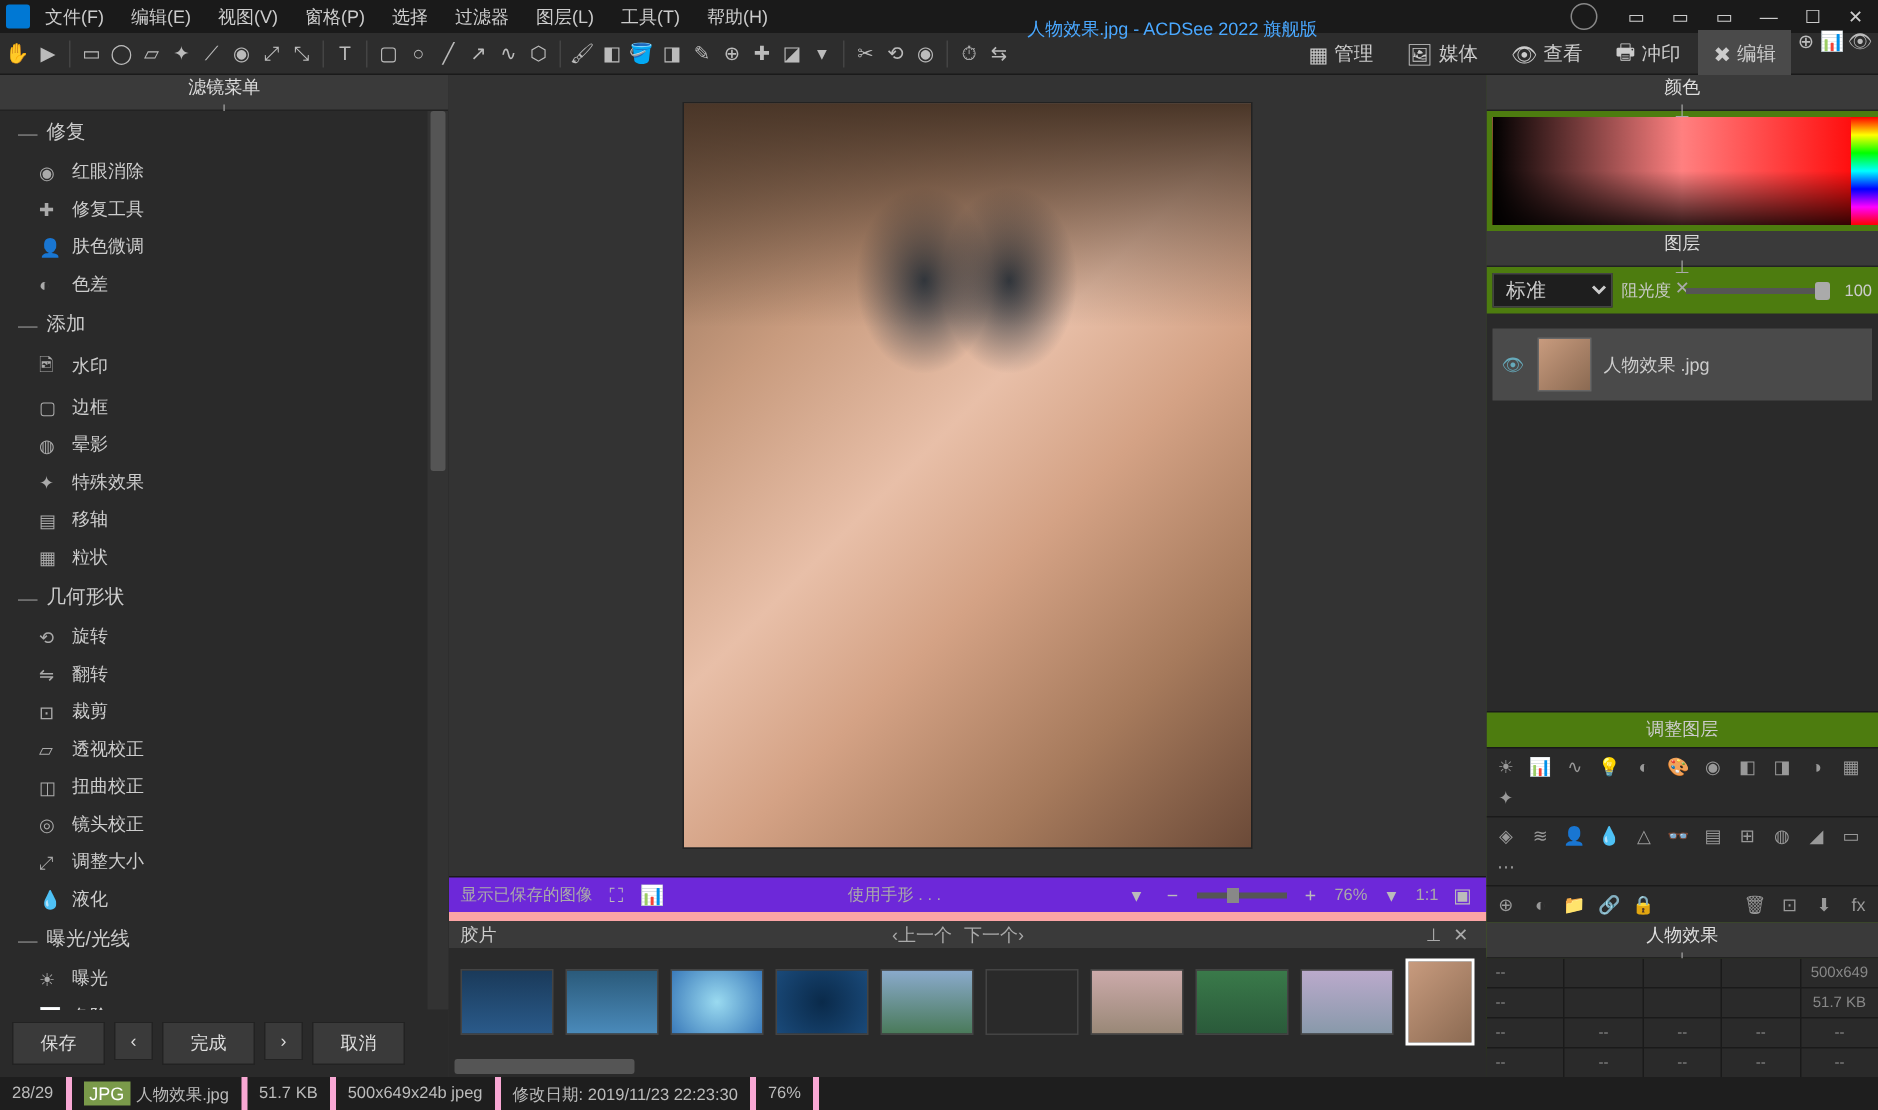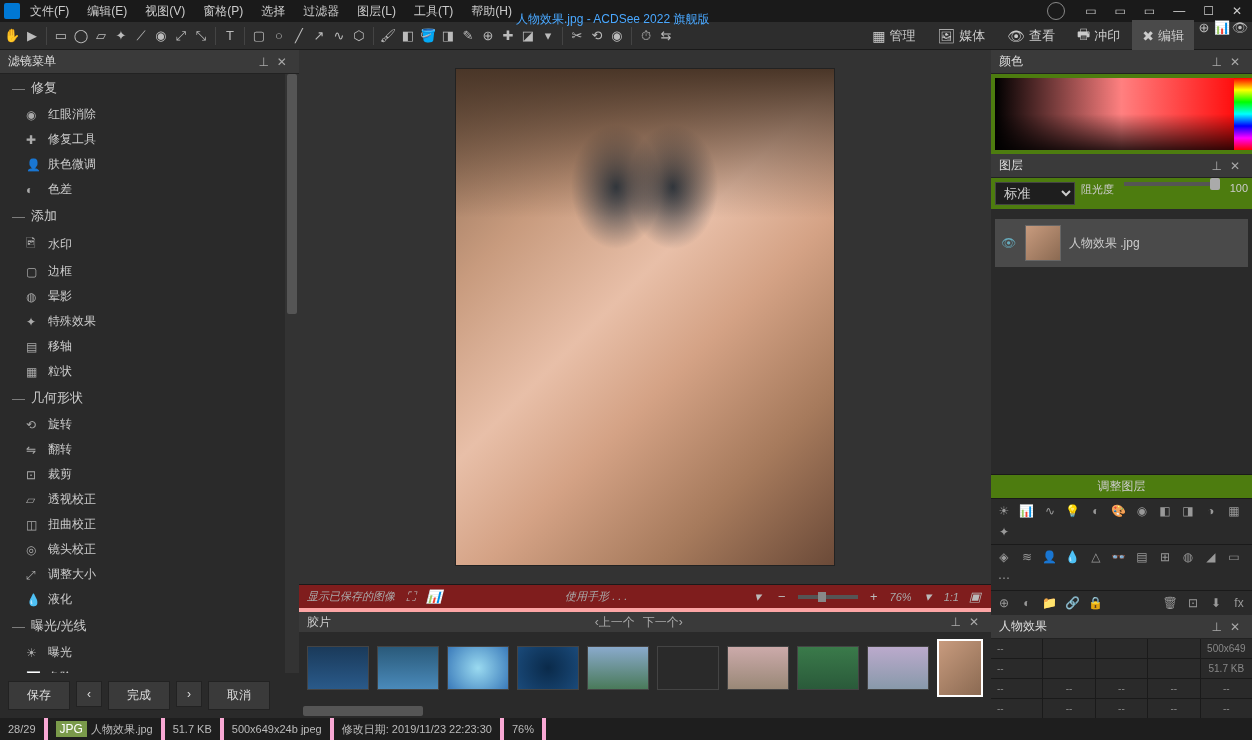--- a/index.html
+++ b/index.html
@@ -3,40 +3,40 @@
 <meta charset="utf-8">
 <style>
 * { margin:0; padding:0; box-sizing:border-box; font-family:"Microsoft YaHei","Segoe UI",sans-serif; user-select:none; }
 body { width:1252px; height:740px; background:#2a2a2a; color:#ccc; font-size:12px; overflow:hidden; position:relative; }
 
 
 .titlebar { height:22px; background:#1a1a1a; display:flex; align-items:center; padding:0 4px; }
 .titlebar .app-icon { width:16px; height:16px; background:#0078d4; border-radius:2px; margin-right:6px; }
 .titlebar .menu { display:flex; gap:10px; }
 .titlebar .menu span { color:#ccc; padding:2px 4px; cursor:pointer; }
-.titlebar .title { flex:1; color:#4aa8ff;margin-top:16px; }
+.titlebar .title { flex:1; text-align:center; color:#4aa8ff;margin-top:16px; }
 .titlebar .win-ctrl { display:flex; gap:6px; align-items:center; }
 .titlebar .win-ctrl span { color:#ccc; padding:0 6px; cursor:pointer; }
 .user-icon { width:18px; height:18px; border:1.5px solid #888; border-radius:50%; display:inline-block; position:relative; margin-right:8px; }
 
 
 .toolbar { height:28px; background:#2d2d2d; border-bottom:1px solid #1a1a1a; display:flex; align-items:center; padding:0 4px; gap:4px; }
 .tool-ico { width:16px; height:16px; display:inline-flex; align-items:center; justify-content:center; color:#bbb; cursor:pointer; font-size:13px; }
 .tool-sep { width:1px; height:18px; background:#444; margin:0 2px; }
 .toolbar-right { margin-left:auto; display:flex; gap:2px; }
 .mode-tab { display:flex; align-items:center; gap:4px; padding:4px 10px; color:#ccc; cursor:pointer; font-size:13px; }
 .mode-tab.active { background:#4a4a4a; }
 .mode-ico { font-size:14px; }
 
 
 .content { display:flex; position:absolute; top:50px; bottom:22px; left:0; right:0; }
 
 
 .left-panel { width:316px; background:#2a2a2a; display:flex; flex-direction:column; }
-.panel-header { height:24px; background:#3a3a3a; display:flex; align-items:center; padding:0 8px; font-size:12px; color:#ddd; border-bottom:1px solid #222; }
+.panel-header { height:24px; background:#3a3a3a; display:flex; align-items:center; padding:0 8px; font-size:12px; color:#ddd; border-bottom:1px solid #222;flex-direction:column; }
 .panel-header .spacer { flex:1; }
 .panel-header .pin, .panel-header .close { padding:0 4px; cursor:pointer; color:#aaa; }
 .filter-list { flex:1; overflow-y:auto; background:#2a2a2a; padding-right:14px; position:relative; }
 .filter-section { padding:5px 12px; color:#ccc; background:#2a2a2a; display:flex; align-items:center; gap:6px; font-size:13px; }
 .filter-section .dash { color:#888; }
 .filter-item { padding:4px 12px 4px 26px; color:#ccc; display:flex; align-items:center; gap:8px; cursor:pointer; font-size:12px; }
 .filter-item .ico { width:14px; color:#aaa; }
 .left-scroll { position:absolute; right:0; top:0; bottom:0; width:14px; background:#333; }
 .left-thumb { position:absolute; right:2px; top:0; width:10px; height:240px; background:#555; border-radius:2px; }
 
@@ -44,42 +44,42 @@
 .btn { background:#3a3a3a; border:1px solid #222; color:#ddd; padding:5px 18px; cursor:pointer; font-size:12px; }
 .nav-btn { background:#3a3a3a; border:1px solid #222; color:#ddd; width:26px; height:26px; display:flex; align-items:center; justify-content:center; cursor:pointer; }
 
 
 .center { flex:1; display:flex; flex-direction:column; background:#333; }
 .canvas { flex:1; display:flex; align-items:center; justify-content:center; background:#333; position:relative; }
 .image { width:380px; height:498px; background:linear-gradient(135deg,#8b6a52 0%,#c89b7e 25%,#e8bfa8 45%,#d4a285 60%,#a67a5c 80%,#6b4a38 100%); position:relative; border:1px solid #222; }
 .image::before { content:""; position:absolute; top:8%; left:25%; width:50%; height:35%; background:radial-gradient(ellipse 40% 60% at 35% 45%, #2a3540 0%, transparent 60%), radial-gradient(ellipse 40% 60% at 65% 45%, #2a3540 0%, transparent 60%); }
 .image::after { content:""; position:absolute; top:0; left:0; right:0; height:30%; background:linear-gradient(180deg,#4a3628 0%,transparent 100%); }
 
-.canvas-status { height:24px; background:#7f1d1d; display:flex; align-items:center; padding:0 8px; gap:8px; font-size:11px; color:#aaa; border-top:1px solid #1a1a1a;font-style:italic; }
+.canvas-status { height:24px; background:#6d28d9; display:flex; align-items:center; padding:0 8px; gap:8px; font-size:11px; color:#aaa; border-top:1px solid #1a1a1a; }
 .canvas-status .spacer { flex:1; }
 .zoom-slider { width:60px; height:4px; background:#555; position:relative; }
 .zoom-thumb { position:absolute; left:20px; top:-3px; width:8px; height:10px; background:#888; }
 
 
-.filmstrip-header { height:24px; background:#3a3a3a; display:flex; align-items:center; padding:0 8px; font-size:12px; border-top:4px solid #fca5a5; }
+.filmstrip-header { height:24px; background:#3a3a3a; display:flex; align-items:center; padding:0 8px; font-size:12px; border-top:6px solid #fca5a5; }
 .filmstrip-header .spacer { flex:1; }
 .filmstrip-header .nav { color:#aaa; padding:0 4px; cursor:pointer; }
 .filmstrip { height:72px; background:#2a2a2a; display:flex; align-items:center; gap:8px; padding:6px 8px; overflow:hidden; }
 .thumb { width:62px; height:44px; background:#3a5a7a; border:1px solid #444; cursor:pointer; flex-shrink:0; }
 .thumb.sel { border:2px solid #fff; width:46px; height:58px; background:linear-gradient(135deg,#c89b7e,#8b6a52); }
 .filmstrip-scroll { height:14px; background:#2a2a2a; position:relative; }
 .fs-thumb { position:absolute; left:4px; width:120px; height:10px; top:2px; background:#555; border-radius:2px; }
 
 
 .right-panel { width:276px; background:#4d7c0f; display:flex; flex-direction:column; }
 .color-picker { height:72px; background:linear-gradient(to right, #000 0%, #ff8080 50%, #f00 100%), linear-gradient(to bottom, rgba(255,255,255,0.9) 0%, transparent 50%, rgba(0,0,0,0.8) 100%); background-blend-mode:multiply; position:relative; margin:4px; }
 .hue { position:absolute; right:-4px; top:0; bottom:0; width:18px; background:linear-gradient(to bottom,#f00,#ff0,#0f0,#0ff,#00f,#f0f,#f00); }
 
 .layers-body { flex:1; background:#2a2a2a; padding:4px; }
-.blend-row { display:flex; gap:6px; padding:4px; font-size:11px; }
+.blend-row { display:flex; align-items:center; gap:6px; padding:4px; font-size:11px; }
 .blend-select { background:#1e1e1e; border:1px solid #444; color:#ccc; padding:2px 4px; width:80px; }
 .opacity-slider { flex:1; height:4px; background:#555; position:relative; margin:0 4px; }
 .opacity-thumb { position:absolute; right:0; top:-4px; width:10px; height:12px; background:#aaa; border-radius:2px; }
 .layer-item { display:flex; align-items:center; gap:8px; padding:6px; margin-top:6px; background:#4a4a4a; }
 .layer-vis { width:16px; color:#6ab; }
 .layer-thumb { width:36px; height:36px; background:linear-gradient(135deg,#c89b7e,#8b6a52); border:1px solid #666; }
 
 .adjust-bar { background:#2a2a2a; padding:4px; display:flex; flex-wrap:wrap; gap:5px; border-top:1px solid #1a1a1a; }
 .adj-ico { width:18px; height:16px; color:#999; cursor:pointer; display:flex; align-items:center; justify-content:center; font-size:12px; }
 .adjust-title { text-align:center; padding:3px; font-size:12px; color:#ccc; border-top:1px solid #1a1a1a; }

